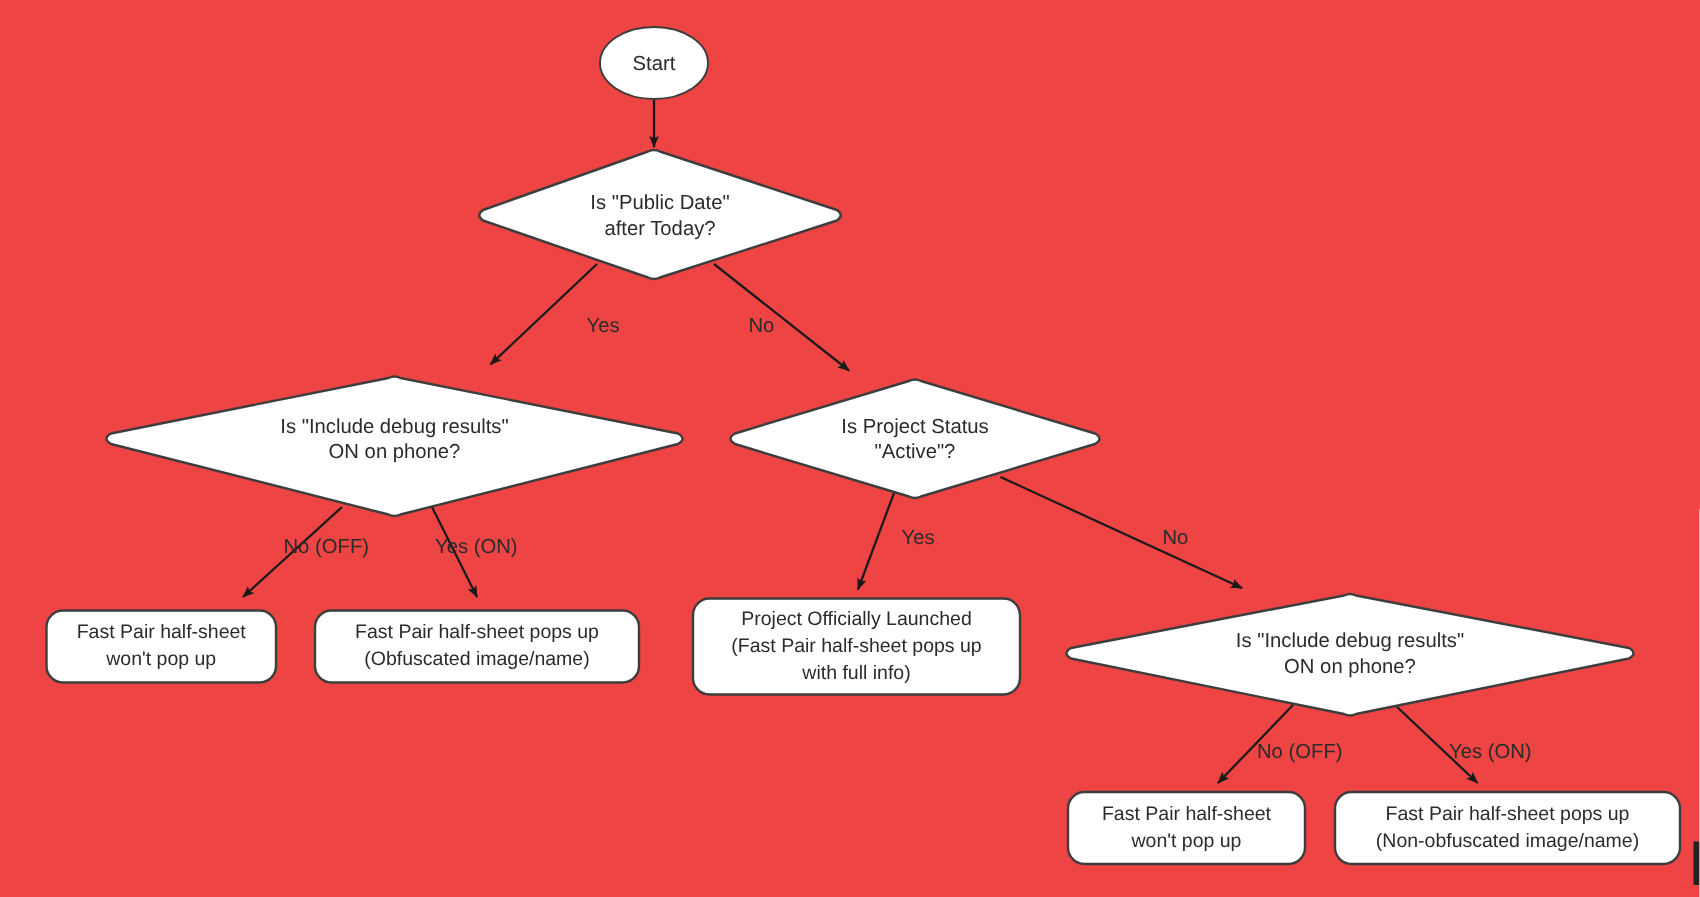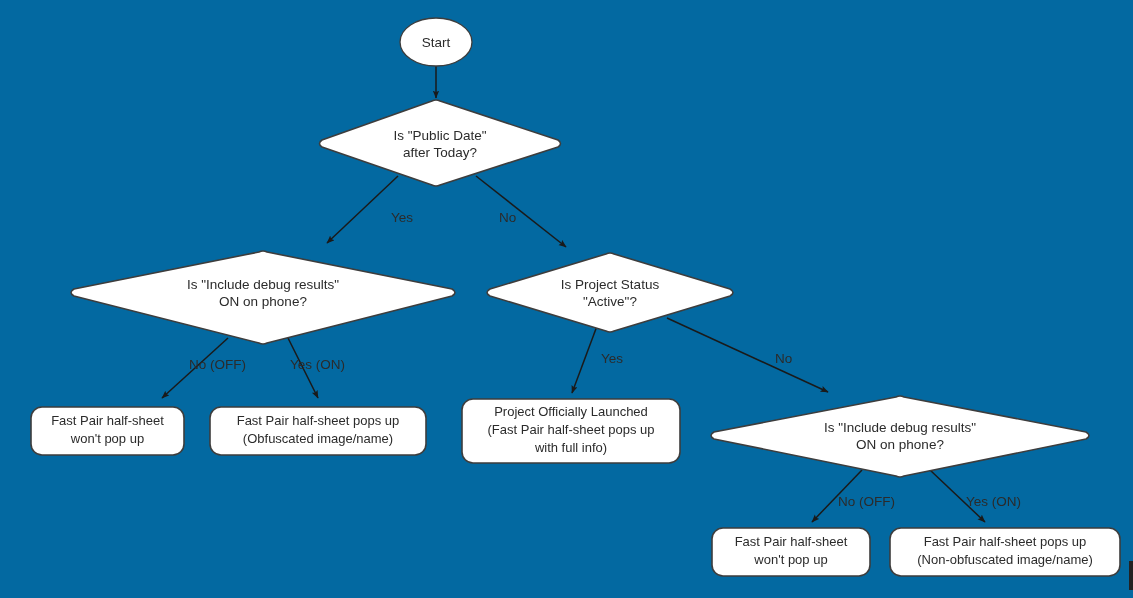--- a/index.html
+++ b/index.html
@@ -8,21 +8,21 @@
     padding: 0;
     background: #ffffff;
   }
   body {
     font-family: "Liberation Sans", sans-serif;
   }
   #canvas {
     position: relative;
     width: 1133px;
     height: 598px;
-    background: #0369a1;
+    background: #ef4444;
     overflow: hidden;
     text-decoration: underline;
   }
   #flow-svg {
     position: absolute;
     top: 0;
     left: 0;
     width: 1133px;
     height: 598px;
   }

